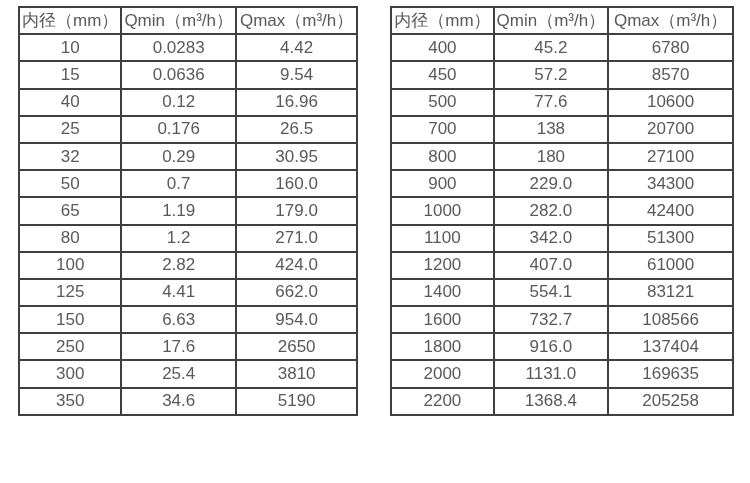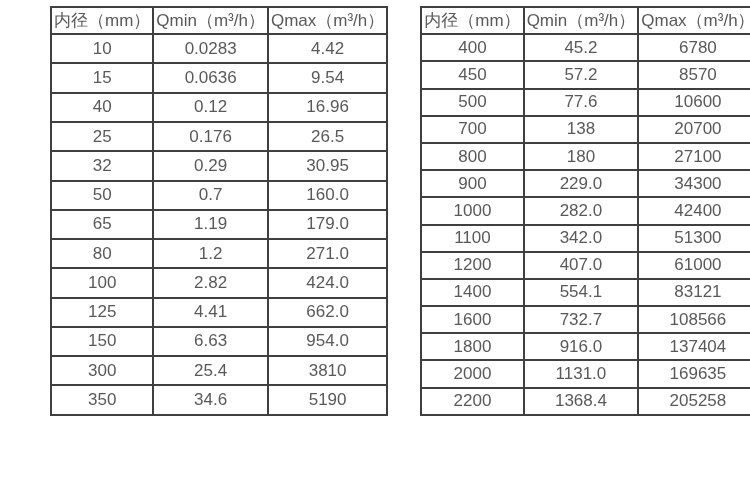--- a/index.html
+++ b/index.html
@@ -12,21 +12,20 @@
     width:750px;height:483px;
     background:var(--bg);
     font-family:"Liberation Sans","DejaVu Sans",sans-serif;
     overflow:hidden;
   }
   .page{
     display:flex;
     gap:32px;
     padding:6px 16px 0 18px;
     box-sizing:border-box;
-    margin-left:32px;
   }
   table.flow-table{
     border-collapse:collapse;
     table-layout:fixed;
   }
   .flow-table th,
   .flow-table td{
     border:2px solid var(--border);
     height:25.2px;
     padding:0 2px;
@@ -113,20 +112,25 @@
           <td>125</td>
           <td>4.41</td>
           <td>662.0</td>
         </tr>
         <tr>
           <td>150</td>
           <td>6.63</td>
           <td>954.0</td>
         </tr>
         <tr>
+          <td>250</td>
+          <td>17.6</td>
+          <td>2650</td>
+        </tr>
+        <tr>
           <td>300</td>
           <td>25.4</td>
           <td>3810</td>
         </tr>
         <tr>
           <td>350</td>
           <td>34.6</td>
           <td>5190</td>
         </tr>
       </tbody>

